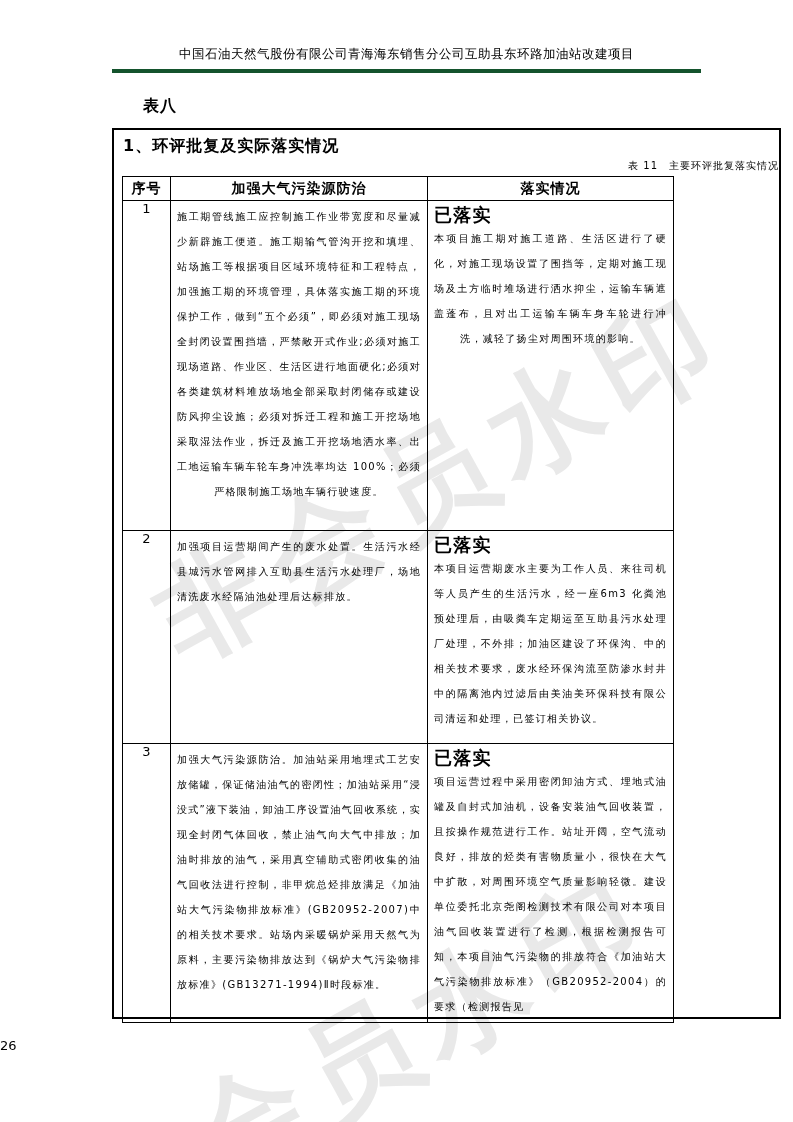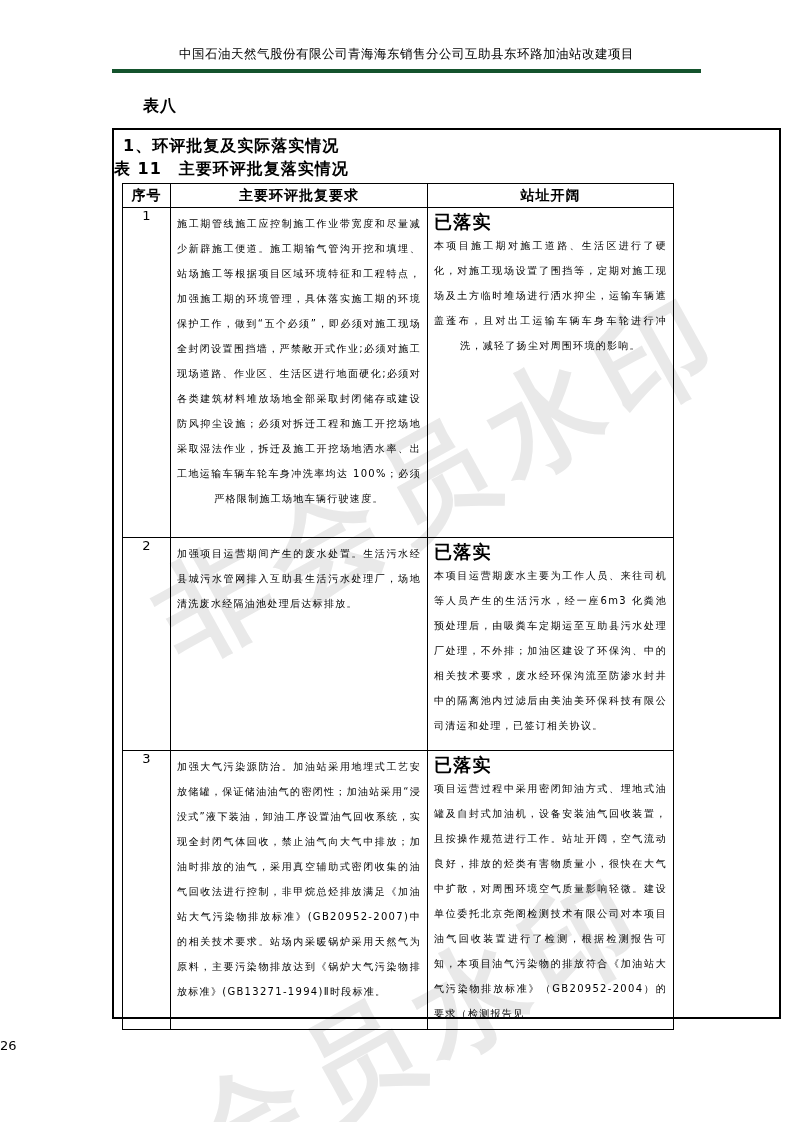--- a/index.html
+++ b/index.html
@@ -66,23 +66,23 @@
 
   .box-title {
     margin: 6px 0 0 9px;
     font-size: 16px;
     font-weight: bold;
     letter-spacing: 1px;
   }
 
   .box-caption {
     margin: 2px 0 3px 0;
-    text-align: left;
-    font-size: 16px;
-    font-weight: bold;
+    text-align: right;
+    font-size: 10px;
+    font-weight: normal;
     letter-spacing: 1px;
   }
 
   table.review-table {
     border-collapse: collapse;
     margin-left: 8px;
     table-layout: fixed;
     border-radius: 26px;
   }
   table.review-table th,
@@ -166,22 +166,22 @@
 
       <table class="review-table">
         <colgroup>
           <col class="c-num">
             <col class="c-req">
             <col class="c-status">
         </colgroup>
         <thead>
           <tr>
             <th>序号</th>
-            <th>主要环评批复要求</th>
-            <th>站址开阔</th>
+            <th>加强大气污染源防治</th>
+            <th>落实情况</th>
           </tr>
         </thead>
         <tbody>
           <tr class="row-1">
             <td class="num-cell">1</td>
             <td class="text-cell">
               <div class="cell-para last-center">施工期管线施工应控制施工作业带宽度和尽量减少新辟施工便道。施工期输气管沟开挖和填埋、站场施工等根据项目区域环境特征和工程特点，加强施工期的环境管理，具体落实施工期的环境保护工作，做到“五个必须”，即必须对施工现场全封闭设置围挡墙，严禁敞开式作业;必须对施工现场道路、作业区、生活区进行地面硬化;必须对各类建筑材料堆放场地全部采取封闭储存或建设防风抑尘设施；必须对拆迁工程和施工开挖场地采取湿法作业，拆迁及施工开挖场地洒水率、出工地运输车辆车轮车身冲洗率均达 100%；必须严格限制施工场地车辆行驶速度。</div>
             </td>
             <td class="text-cell v-center">
               <div class="v-wrap">

